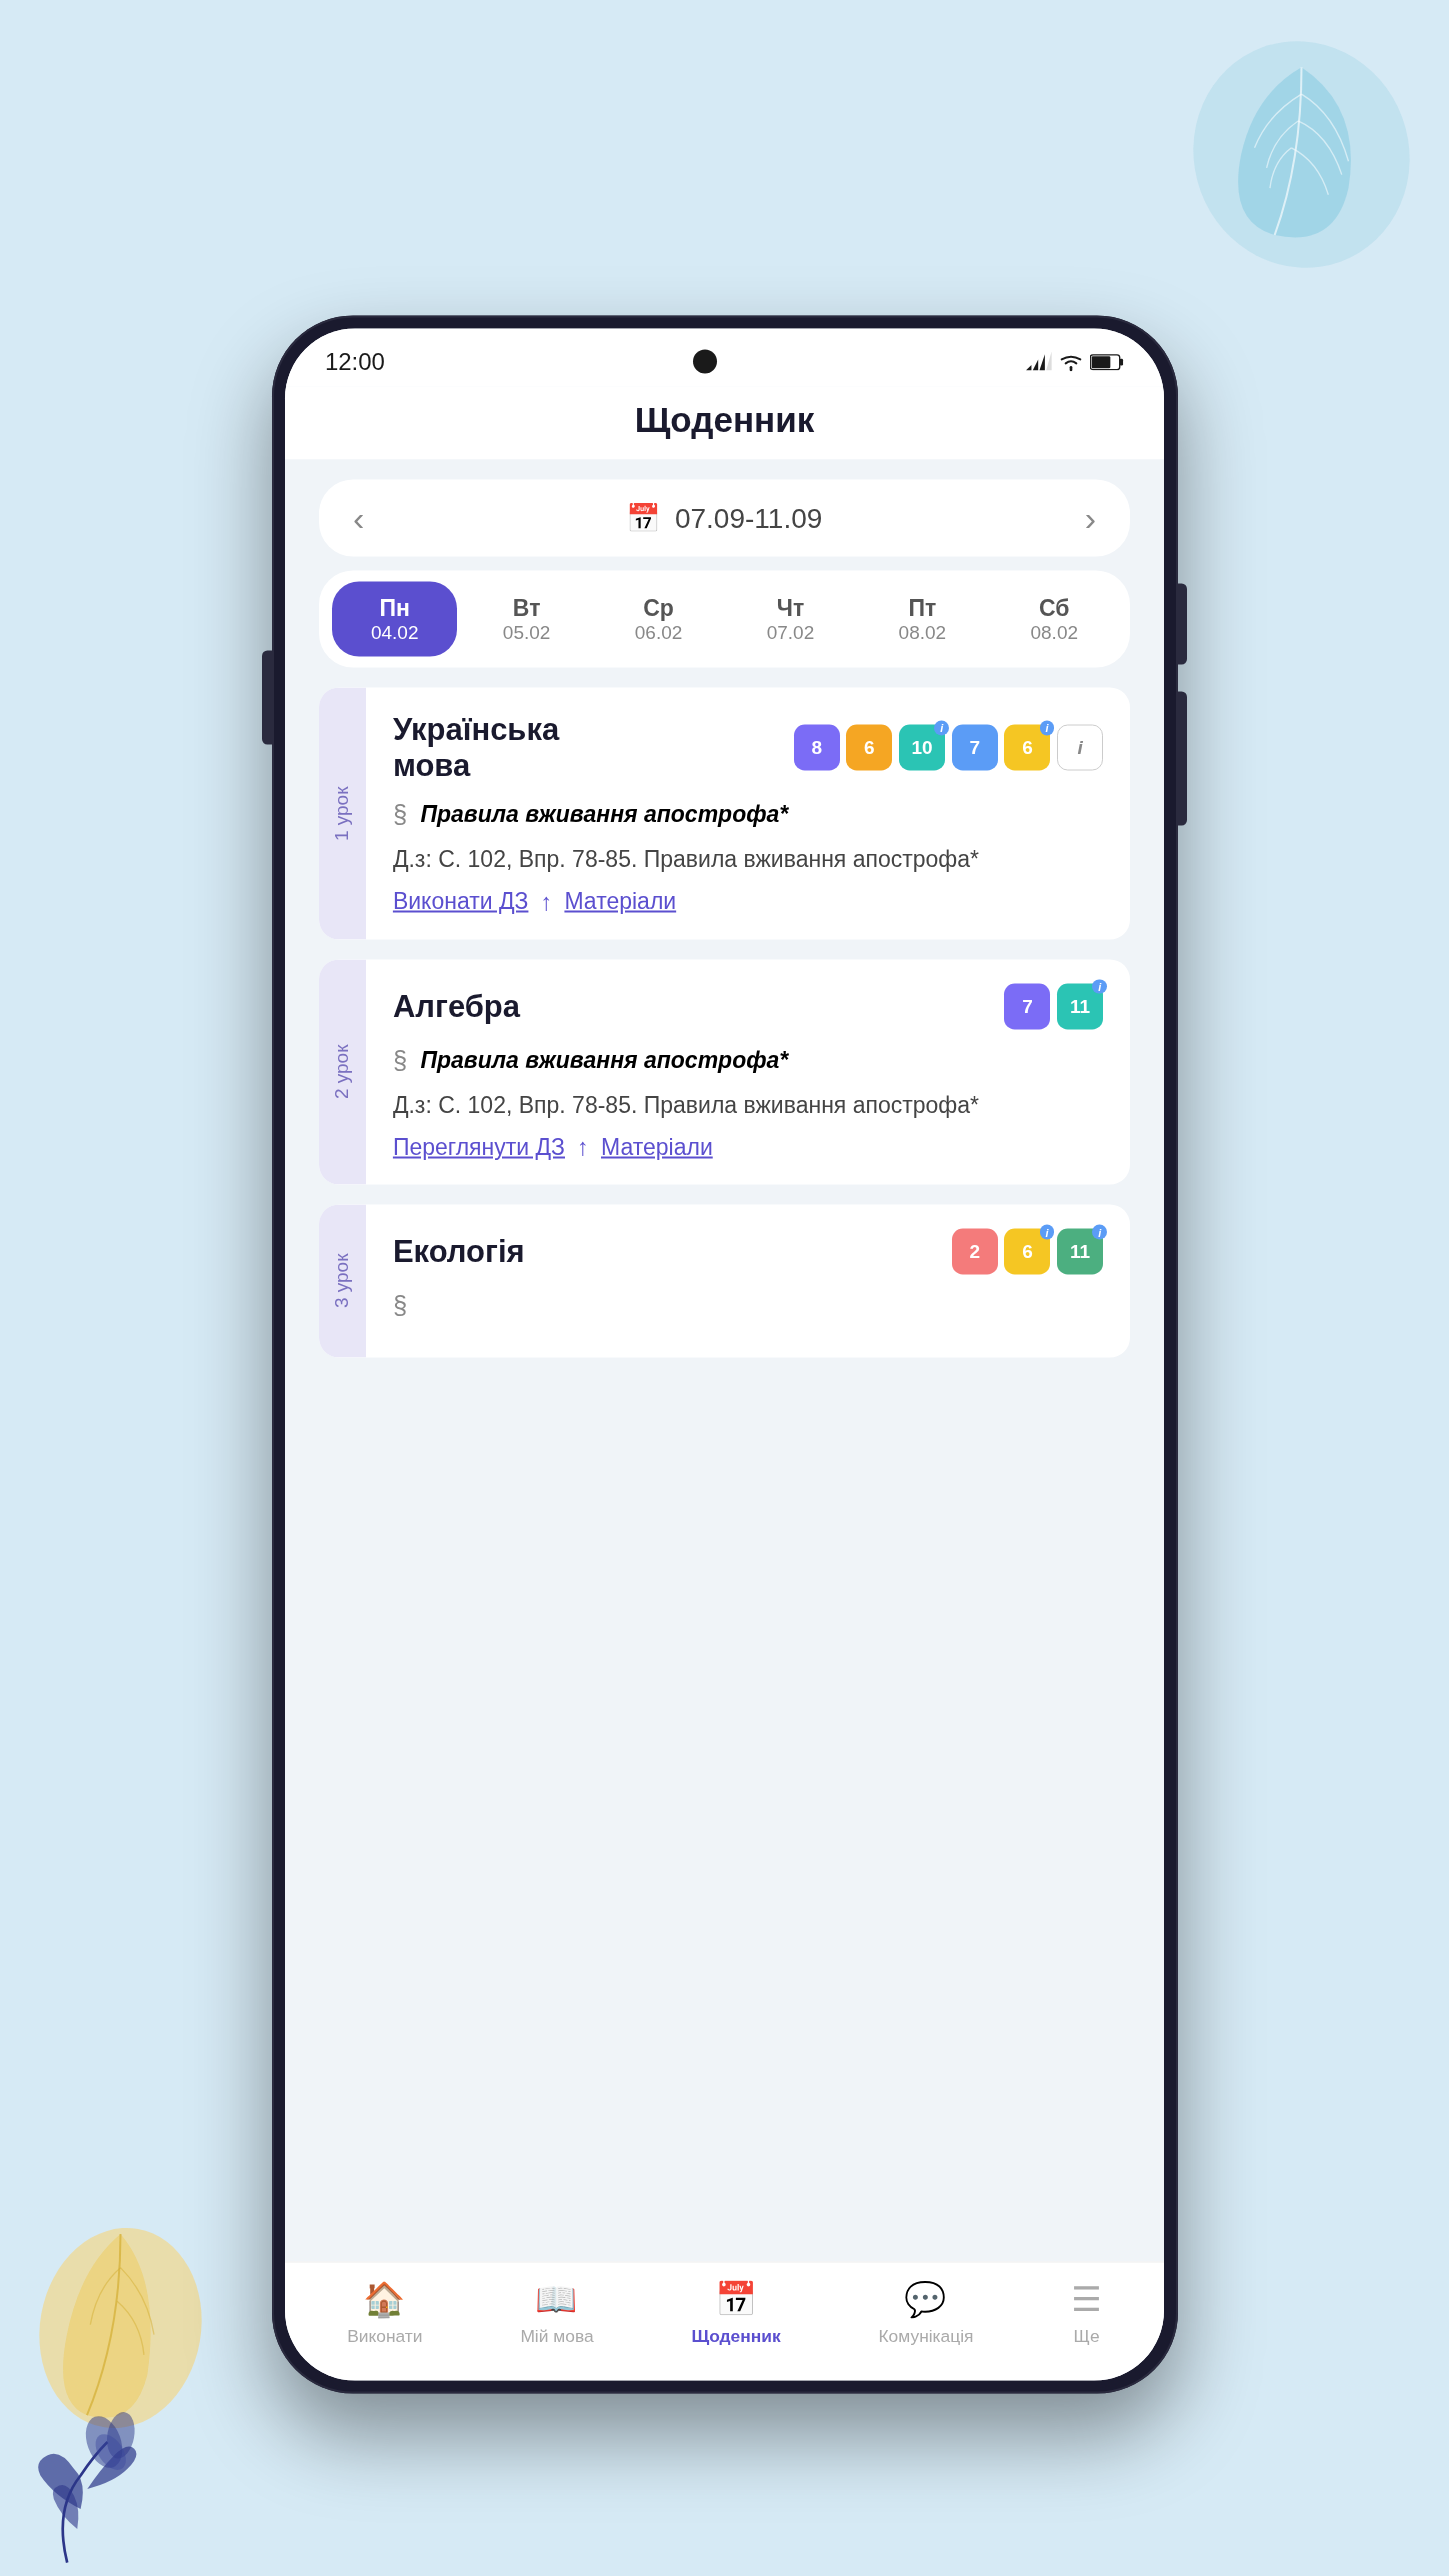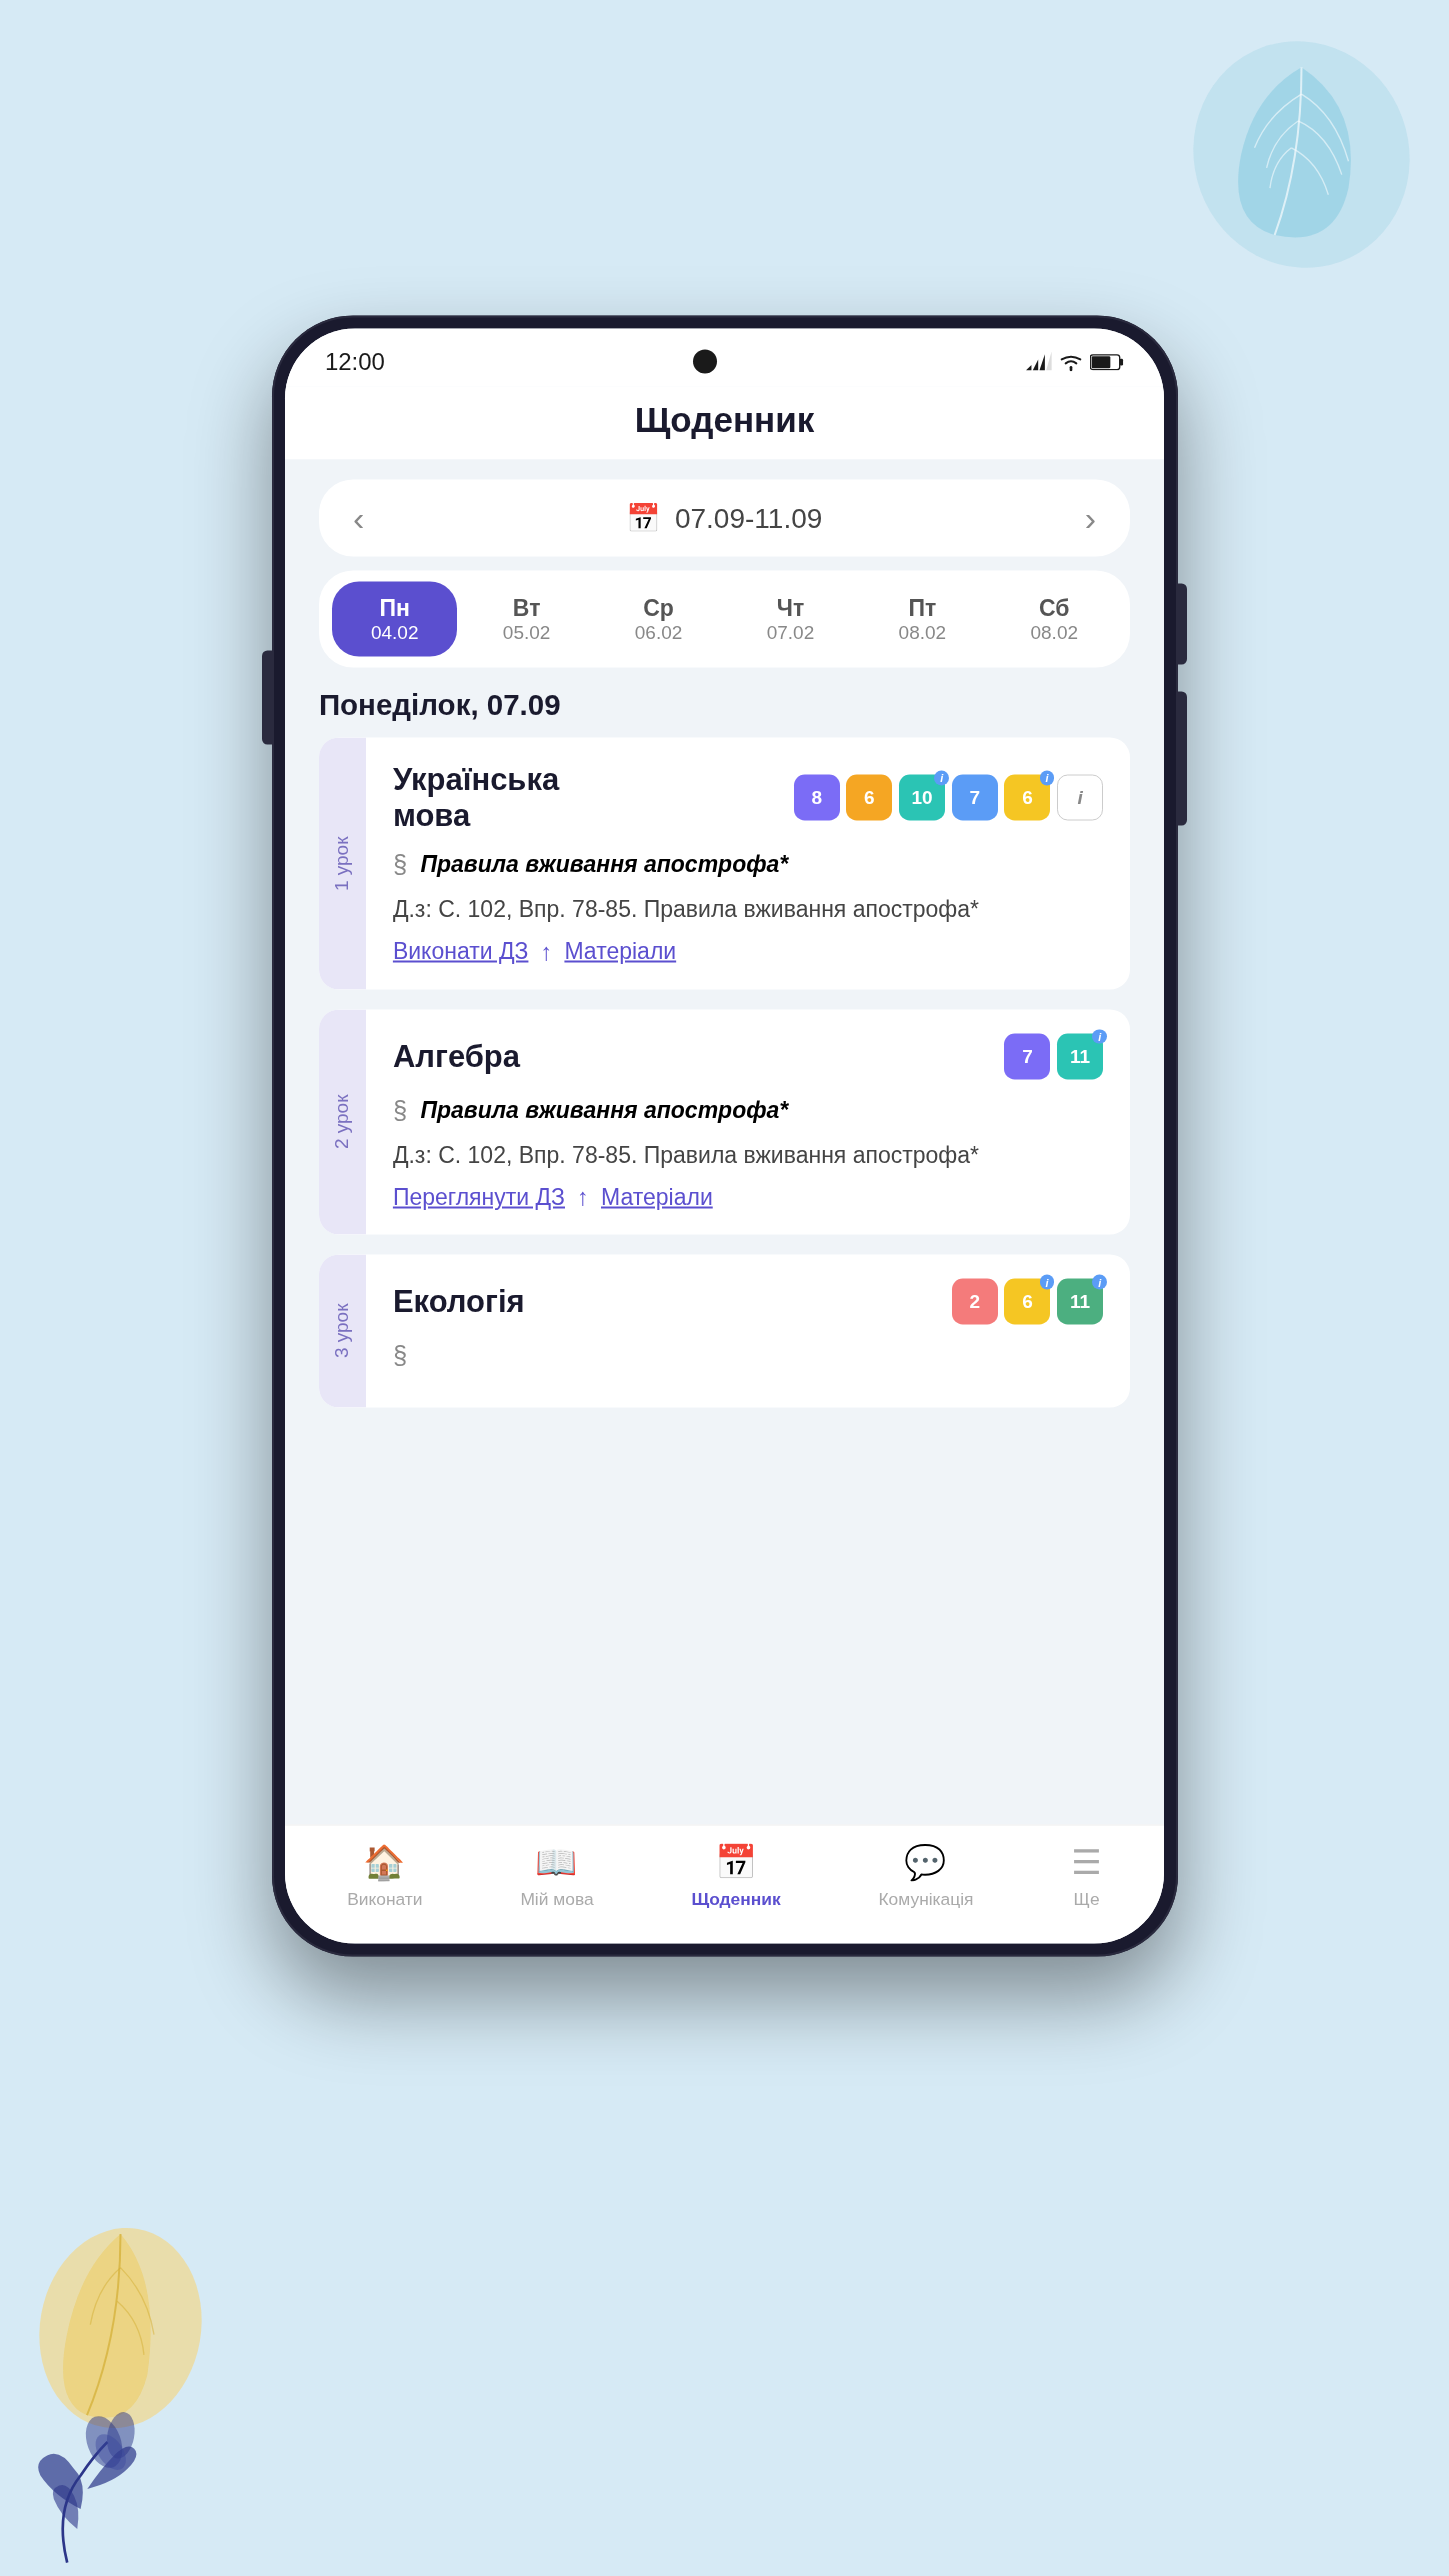--- a/index.html
+++ b/index.html
@@ -47,21 +47,21 @@
     .phone-wrapper {
       position: relative;
       width: 906px;
       height: 1945px;
       margin: auto;
       top: 0;
     }
 
     .phone-frame {
       width: 906px;
-      height: 1641px;
+      height: 2078px;
       background: #1a1a2e;
       border-radius: 81px;
       padding: 13.4px;
       box-shadow: 0 40px 81px rgba(0,0,0,0.4), inset 0 0 0 2px #2a2a3e;
       position: relative;
     }
 
     .phone-screen {
       width: 100%;
       height: 100%;
@@ -498,21 +498,20 @@
           <div class="day-tab">
             <span class="day-name">Пт</span>
             <span class="day-date">08.02</span>
           </div>
           <div class="day-tab">
             <span class="day-name">Сб</span>
             <span class="day-date">08.02</span>
           </div>
         </div>
 
-        <div class="section-header">Понеділок, 07.09</div>
 
         <div class="lesson-card">
           <div class="lesson-number-strip">
             <span class="lesson-number-text">1 урок</span>
           </div>
           <div class="lesson-content">
             <div class="lesson-title-row">
               <span class="lesson-title">Українська<br>мова</span>
               <div class="grade-badges">
                 <div class="grade-badge purple">8</div>

